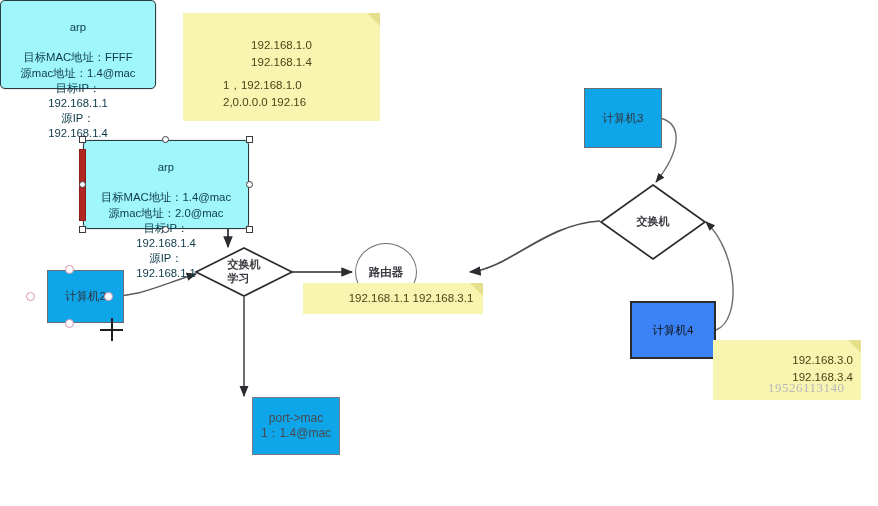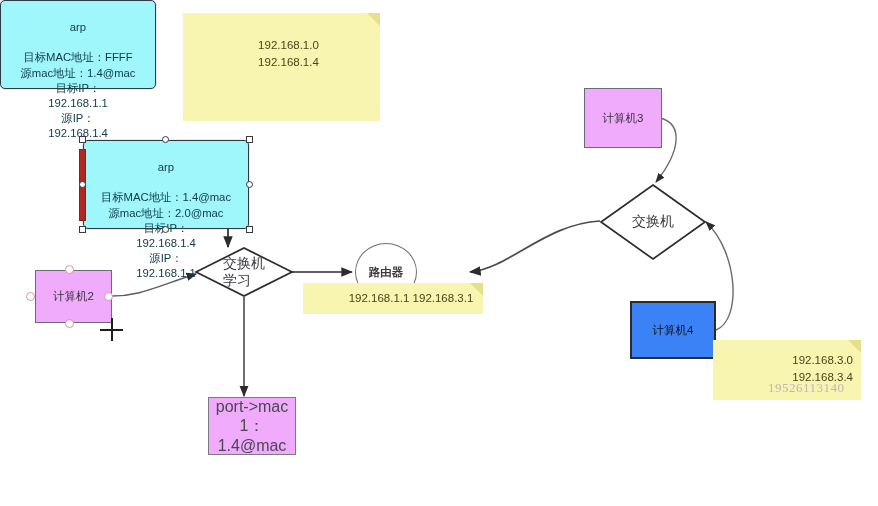--- a/index.html
+++ b/index.html
@@ -27,34 +27,35 @@
   
   .node {
     position: absolute;
     display: flex; align-items: center; justify-content: center;
     text-align: center;
     line-height: 1.22;
   }
   
   .rect-box {
     border: 1.6px solid #6b6b72;
-    background: #f0abfc;
+    background: #0ea5e9;
     font-size: 11.5px;
     color: #333338;
   }
   .rect-box.green {
     background: #3b82f6;
     border: 2px solid #2b2b2b;
     color: #111111;
   }
   .rect-box.plain {
     border: 1.6px solid #7a7a80;
-    font-size: 16px;
+    font-size: 12px;
     color: #49494e;
     white-space: pre-line;
+    margin-left: 44px;
   }
   
   .packet {
     background: #9ff6fb;
     border: 1.4px solid #2f3b44;
     border-radius: 5px;
     font-size: 11.3px;
     color: #0d3a4a;
     padding: 4px 6px;
     white-space: pre-line;
@@ -100,23 +101,24 @@
     border-left: 13px solid transparent;
     border-top: 13px solid #e6e08c;
   }
   .note-text { position: absolute; }
   
   .diamond-wrap { position: absolute; }
   .diamond-label {
     position: absolute; inset: 0;
     display: flex; flex-direction: column;
     align-items: center; justify-content: center;
-    font-size: 14px; color: #3a3a40;
+    font-size: 11px; color: #3a3a40;
     line-height: 1.25; white-space: pre-line;
     pointer-events: none;
+    font-weight: bold;
   }
   
   .ellipse {
     position: absolute;
     border: 1.6px solid #6e6e74;
     border-radius: 50%;
     background: #ffffff;
     display: flex; align-items: center; justify-content: center;
     font-size: 11.5px; color: #3a3a40;
   }
@@ -158,22 +160,24 @@
 
     <path d="M600,221 C545,224 510,268 470,272" stroke="#4a4a50" stroke-width="1.7" fill="none" marker-end="url(#arw)"></path>
 
     <path d="M660,118 C684,124 680,152 656,182" stroke="#6a6a70" stroke-width="1.4" fill="none" marker-end="url(#arw)"></path>
 
     <path d="M716,330 C742,320 738,252 706,222" stroke="#6a6a70" stroke-width="1.4" fill="none" marker-end="url(#arw)"></path>
   </svg>
 
   <div class="note" style="left:183px; top:13px; width:197px; height:108px;">
     <span class="fold"></span>
-    <div class="note-text" style="left:7px; top:24px; width:197px; text-align:center;">192.168.1.0
+    <div class="note-text" style="left:0; top:24px; width:197px; text-align:center;">192.168.1.0
 192.168.1.4</div>
+    <div class="note-text" style="left:40px; top:64px; width:170px; text-align:left;">1，192.168.1.0
+2,0.0.0.0  192.16</div>
   </div>
 
   <div class="packet" style="left:317px; top:71px; width:156px; height:89px;">
     <div style="text-align:center; font-size:11.3px;">arp</div>
     <div style="text-align:center; white-space:pre-line;">目标MAC地址：FFFF
 源mac地址：1.4@mac
 目标IP：
 192.168.1.1
 源IP：
 192.168.1.4</div>
@@ -234,21 +238,21 @@
 
   <div class="diamond-wrap" style="left:194px; top:246px; width:100px; height:52px;">
     <svg width="100" height="52" viewBox="0 0 100 52">
       <polygon points="50,2 98,26 50,50 2,26" fill="#ffffff" stroke="#2b2b30" stroke-width="1.7"></polygon>
     </svg>
     <div class="diamond-label">交换机
 学习</div>
   </div>
 
   <div style="position:absolute; left:31px; top:270px; width:77px; height:53px;">
-    <div class="node rect-box" style="left:4px; top:0; width:77px; height:53px;">
+    <div class="node rect-box" style="left:16px; top:0; width:77px; height:53px;">
       <span>计算机2</span>
     </div>
     <div class="handle-pink" style="left:34px; top:-5px;"></div>
     <div class="handle-pink" style="left:-5px; top:22px;"></div>
     <div class="handle-pink" style="left:73px; top:22px;"></div>
     <div class="handle-pink" style="left:34px; top:49px;"></div>
   </div>
 
   <div class="crosshair" style="left:100px; top:318px; width:23px; height:23px;"></div>
 

